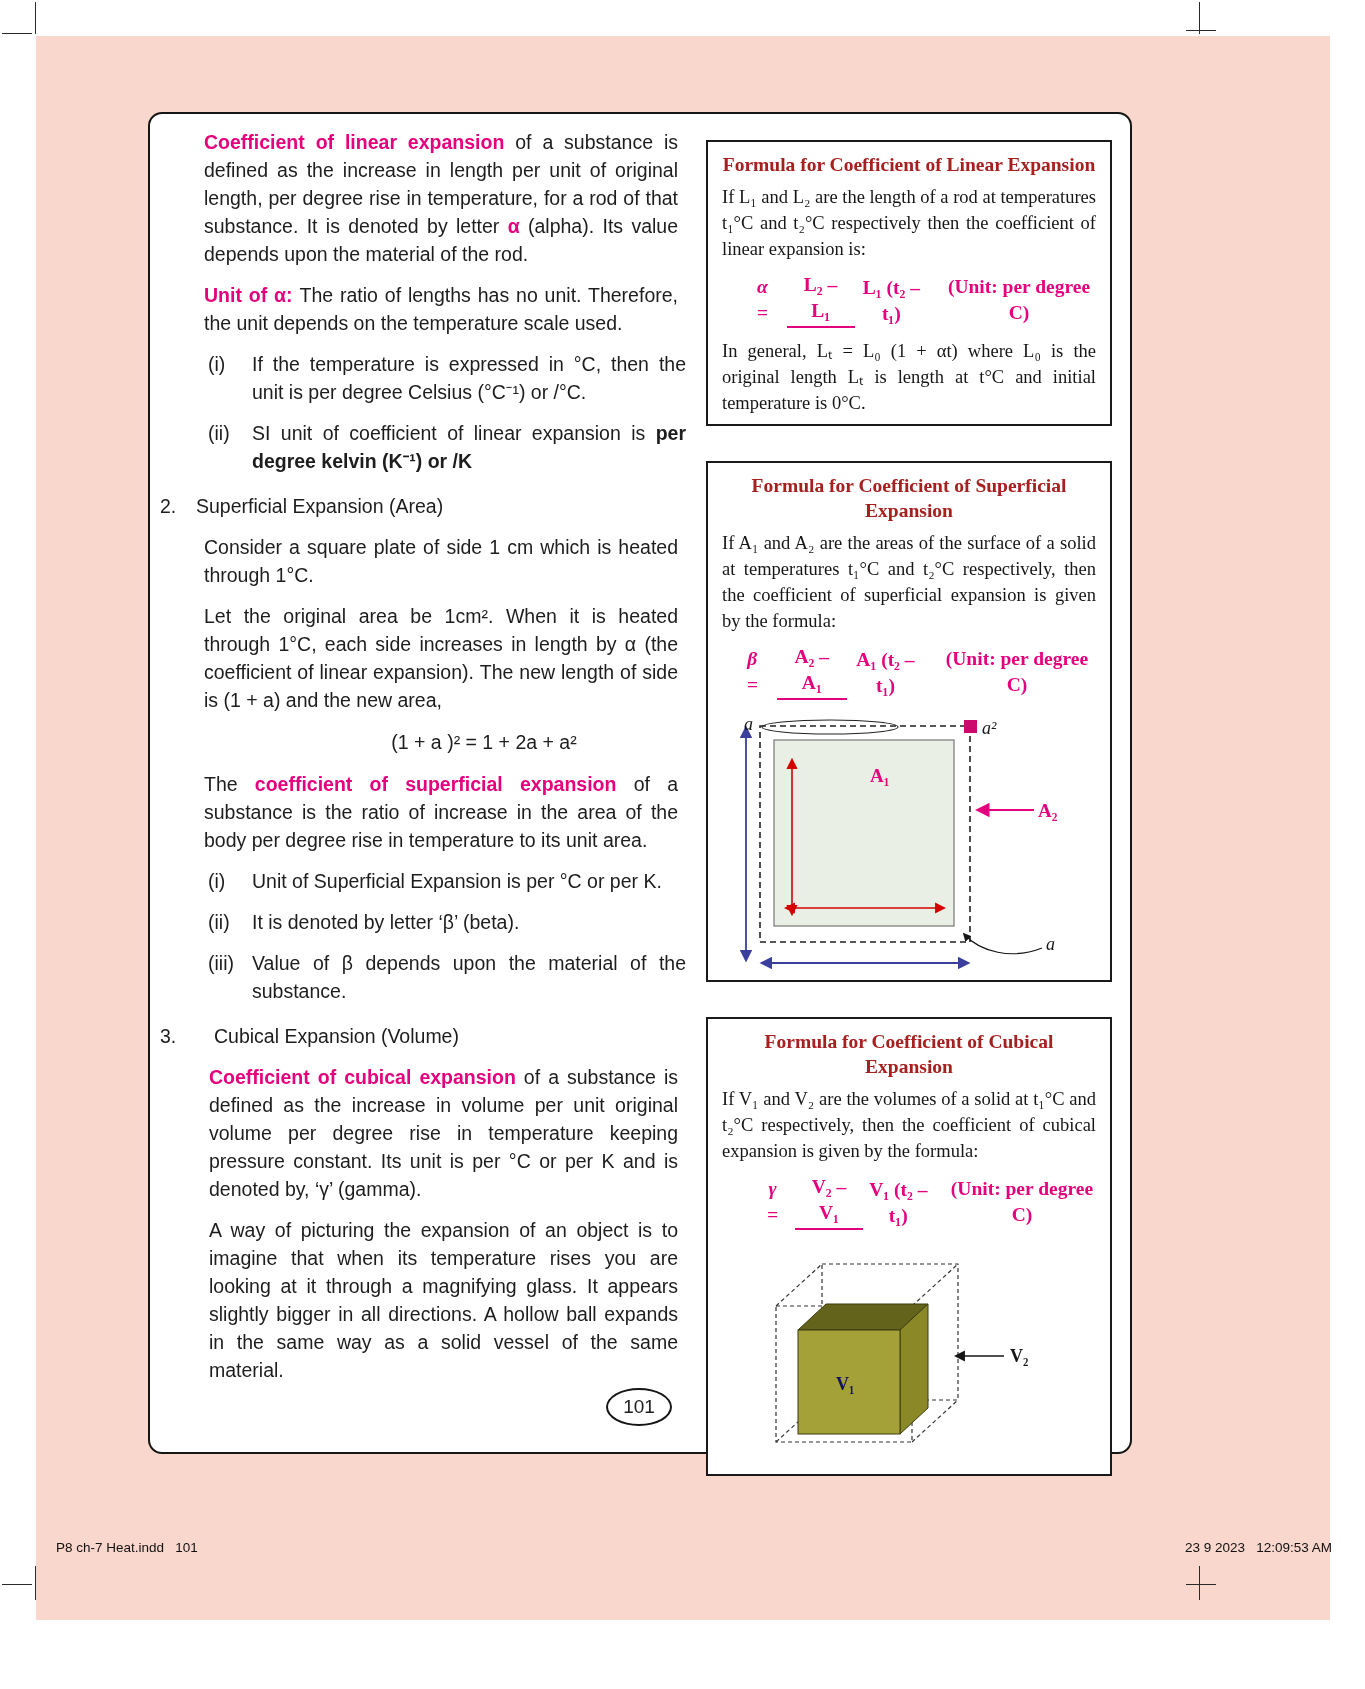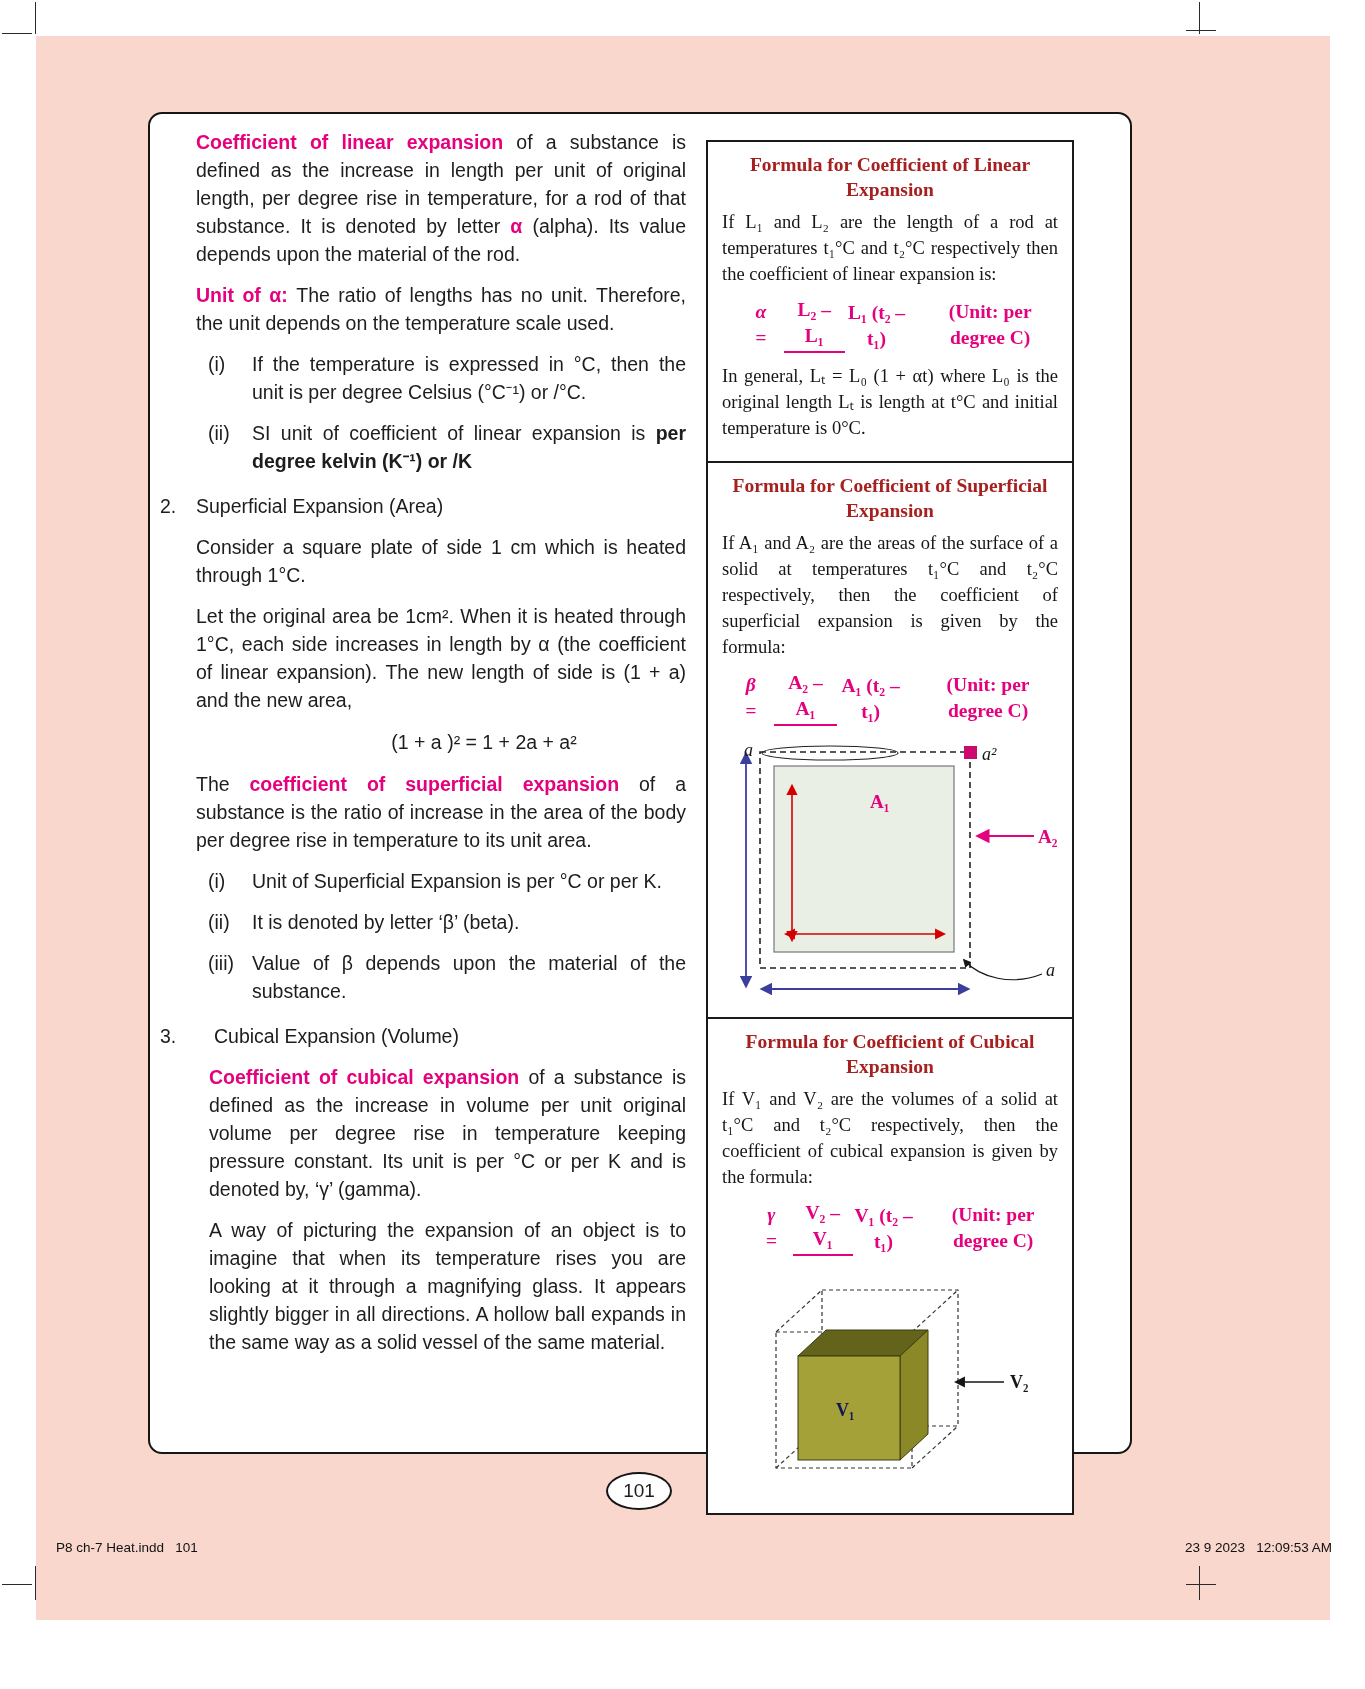--- a/index.html
+++ b/index.html
@@ -9,34 +9,34 @@
   .pink{position:absolute;left:36px;top:36px;width:1294px;height:1584px;background:#f9d7cc}
   .cm{position:absolute;background:#2a2a2a}
 
   .card{position:absolute;left:148px;top:112px;width:984px;height:1342px;background:#fff;
         border:2.5px solid #161616;border-radius:14px}
 
   
   .leftcol{position:absolute;left:46px;top:14px;width:490px;font-size:19.5px;line-height:28px;
            text-align:justify;color:#1d1d1d}
   .leftcol > :first-child{margin-top:0}
-  .para{margin:13px 0}
+  .para{margin:13px 8px}
   .mag{color:#e5007d;font-weight:bold}
   .b{font-weight:bold}
   .h{font-weight:normal;margin:17px 0 13px -36px;text-align:left}
   .h .num{display:inline-block;width:36px}
   .h3 .num{width:54px}
   .li{position:relative;padding-left:56px;margin:13px 0}
   .li .lab{position:absolute;left:12px}
   .indent{margin-left:13px}
   .equation{margin:14px 0 14px 86px;text-align:center}
 
   
-  .box{position:absolute;left:556px;width:368px;background:#fff;border:2px solid #1a1a1a;
-       padding:10px 14px 21px;font-family:"Liberation Serif",serif;font-size:18.5px;
+  .box{position:absolute;left:556px;width:406px;background:#fff;border:2px solid #1a1a1a;
+       padding:10px 14px 8px;font-family:"Liberation Serif",serif;font-size:18.5px;
        line-height:26px;color:#161616;text-align:justify}
   .box-title{font-weight:bold;color:#a5201f;text-align:center;font-size:19.5px;line-height:25px;
              margin-bottom:7px}
   .box1{top:26px;min-height:282px}
   .box2{top:347px;min-height:486px}
   .box3{top:903px;min-height:424px}
   .formula{display:flex;align-items:center;color:#e5007d;font-weight:bold;font-size:19.5px;
            margin:10px 0 10px 28px;text-align:center}
   .f-lhs{font-style:italic;margin-right:12px}
   .frac{display:inline-flex;align-items:center}
@@ -47,21 +47,21 @@
   .dgm-sq{margin:4px 0 0 6px}
   .dgm-cube{margin:10px 0 0 26px}
 
   svg text{font-family:"Liberation Serif",serif}
   .t-mag{fill:#e5007d;font-weight:bold;font-size:19px}
   .t-blk{fill:#161616;font-size:18px;font-style:italic}
   .t-v{fill:#14145a;font-weight:bold;font-size:18px}
   .t-v2{fill:#161616;font-weight:bold;font-size:18px}
 
   
-  .pageno{position:absolute;left:606px;top:1472px;width:66px;height:38px;border:2px solid #161616;
+  .pageno{position:absolute;left:606px;top:1388px;width:66px;height:38px;border:2px solid #161616;
           border-radius:50%;background:#fff;display:flex;align-items:center;justify-content:center;
           font-size:19px;color:#1d1d1d}
   .foot{position:absolute;top:1540px;font-size:13.5px;color:#111;white-space:pre}
   .foot-l{left:56px}
   .foot-r{right:33px}
 </style>
 </head>
 <body>
 
 <div id="page">

